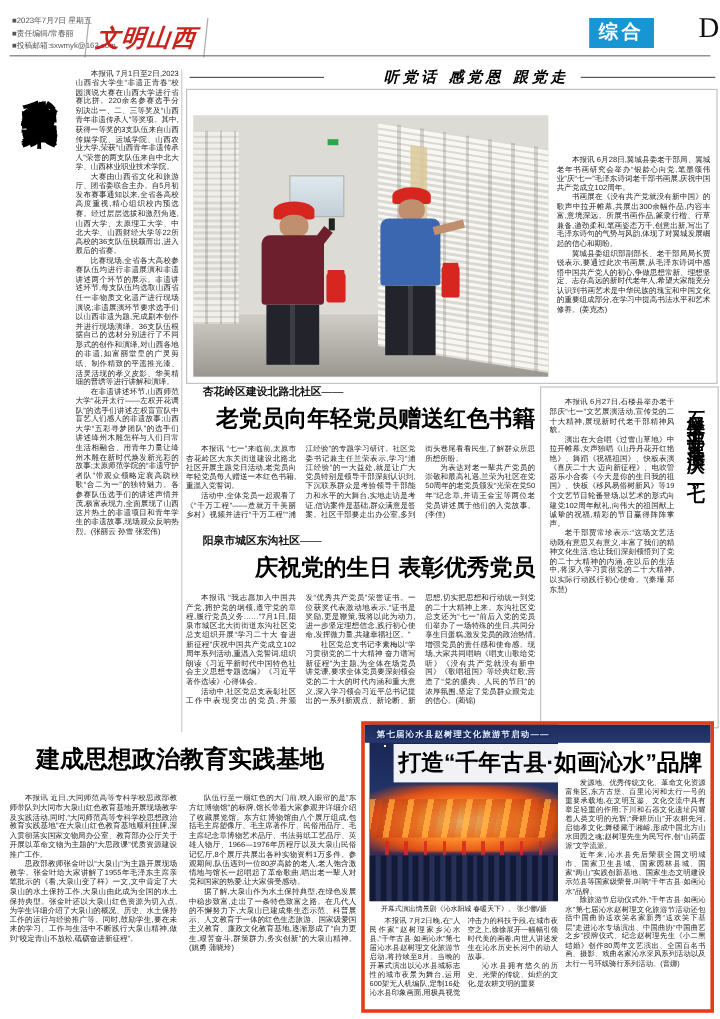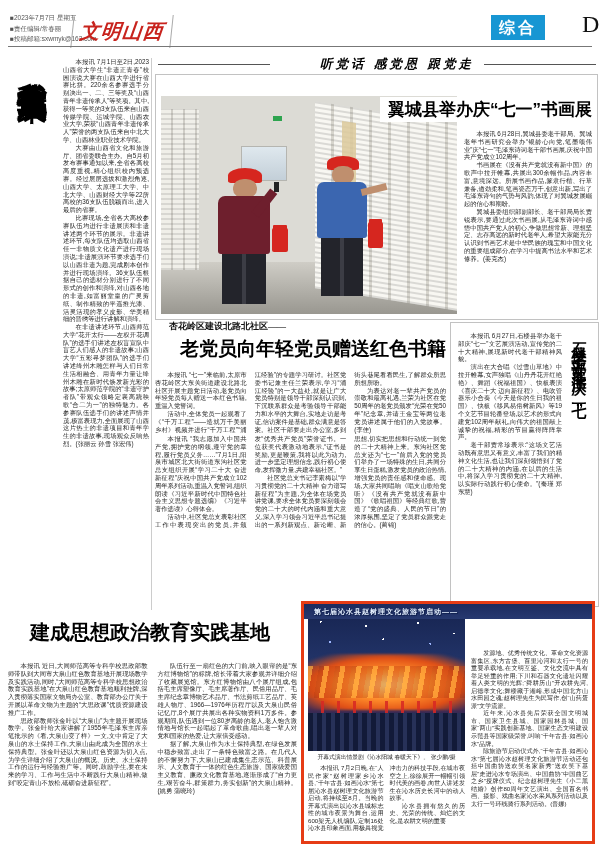--- a/index.html
+++ b/index.html
@@ -168,36 +168,37 @@
       </div>
       <div class="fig" style="left:152px;top:60px;width:62px;height:148px;">
         <div class="cap" style="left:14px;top:0;width:32px;height:14px;"></div>
         <div class="head" style="left:19px;top:10px;width:22px;height:18px;"></div>
         <div class="torso" style="left:4px;top:26px;width:50px;height:56px;background:#3b66b0;"></div>
         <div class="arm" style="left:48px;top:30px;width:26px;height:7px;background:#bf8f6e;transform:rotate(-14deg);"></div>
         <div class="legs" style="left:8px;top:82px;width:42px;height:58px;"></div>
         <div class="bag" style="right:-8px;top:66px;width:15px;height:26px;"></div>
       </div>
     </div>
-    <div class="yc-headline">翼城县举办庆“七一”书画展</div>
     <div class="yc-body body-txt">
         <p>本报讯 6月28日,翼城县委老干部局、翼城老年书画研究会举办“银龄心向党,笔墨颂伟业”庆“七一”毛泽东诗词老干部书画展,庆祝中国共产党成立102周年。</p>
         <p>书画展在《没有共产党就没有新中国》的歌声中拉开帷幕,共展出300余幅作品,内容丰富,意境深远。所展书画作品,篆隶行楷、行草兼备,遒劲柔和,笔画姿态万千,创意出新,写出了毛泽东诗句的气势与风韵,体现了对翼城发展崛起的信心和期盼。</p>
         <p>翼城县委组织部副部长、老干部局局长贾锐表示,要通过此次书画展,从毛泽东诗词中感悟中国共产党人的初心,争做思想常新、理想坚定、志存高远的新时代老年人,希望大家能充分认识到书画艺术是中华民族的瑰宝和中国文化的重要组成部分,在学习中提高书法水平和艺术修养。(姜克杰)</p>
       </div>
   </div>
 
   <div class="mid">
     <div class="kicker">杏花岭区建设北路北社区——</div>
     <div class="head-mid">老党员向年轻党员赠送红色书籍</div>
     <div class="cols3 body-txt">
         <p>本报讯 “七一”来临前,太原市杏花岭区大东关街道建设北路北社区开展主题党日活动,老党员向年轻党员每人赠送一本红色书籍,重温入党誓词。</p>
         <p>活动中,全体党员一起观看了《“千万工程”——造就万千美丽乡村》视频并进行“千万工程”“浦江经验”的专题学习研讨。社区党委书记兼主任兰荣表示,学习“浦江经验”的一大益处,就是让广大党员特别是领导干部深刻认识到,下沉联系群众是考验领导干部能力和水平的大舞台,实地走访是考证,信访案件是基础,群众满意是答案。社区干部要走出办公室,多到街头巷尾看看民生,了解群众所思所想所盼。</p>
         <p>为表达对老一辈共产党员的崇敬和最高礼遇,兰荣为社区在党50周年的老党员颁发“光荣在党50年”纪念章,并请王金宝等两位老党员讲述属于他们的入党故事。(李佳)</p>
       </div>
+    <div class="kicker kicker2">阳泉市城区东沟社区——</div>
+    <div class="head-mid">庆祝党的生日 表彰优秀党员</div>
     <div class="cols3b body-txt">
         <p>本报讯 “我志愿加入中国共产党,拥护党的纲领,遵守党的章程,履行党员义务……”7月1日,阳泉市城区北大街街道东沟社区党总支组织开展“学习二十大 奋进新征程”庆祝中国共产党成立102周年系列活动,重温入党誓词,组织朗读《习近平新时代中国特色社会主义思想专题选编》《习近平著作选读》心得体会。</p>
         <p>活动中,社区党总支表彰社区工作中表现突出的党员,并颁发“优秀共产党员”荣誉证书。一位获奖代表激动地表示,“证书是奖励,更是鞭策,我将以此为动力,进一步坚定理想信念,践行初心使命,发挥微力量,共建幸福社区。”</p>
         <p>社区党总支书记李素梅以“学习贯彻党的二十大精神 奋力谱写新征程”为主题,为全体在场党员讲党课,要求全体党员要深刻领会党的二十大的时代内涵和重大意义,深入学习领会习近平总书记提出的一系列新观点、新论断、新思想,切实把思想和行动统一到党的二十大精神上来。东沟社区党总支还为“七一”前后入党的党员们举办了一场特殊的生日,共同分享生日蛋糕,激发党员的政治热情,增强党员的责任感和使命感。现场,大家共同唱响《唱支山歌给党听》《没有共产党就没有新中国》《歌唱祖国》等经典红歌,营造了“党的盛典、人民的节日”的浓厚氛围,坚定了党员群众跟党走的信心。(蔺锦)</p>
       </div>
   </div>
 
   <div class="box-shilou">
     <div class="sl-body body-txt">
         <p>本报讯 6月27日,石楼县举办老干部庆“七一”文艺展演活动,宣传党的二十大精神,展现新时代老干部精神风貌。</p>
@@ -221,20 +222,21 @@
     <div class="photo2">
       <div class="p2-sky"></div>
       <div class="p2-drones"></div>
       <div class="p2-fire"></div>
       <div class="p2-fire2"></div>
       <div class="p2-flags"></div>
       <div class="p2-crowd"></div>
     </div>
     <div class="qs-banner"></div>
     <div class="qs-kicker">第七届沁水县赵树理文化旅游节启动——</div>
+    <div class="qs-headline">打造“千年古县·如画沁水”品牌</div>
     <div class="qs-caption">开幕式演出情景剧《沁水阳城 春暖天下》。 张少鹏/摄</div>
     <div class="qs-cols body-txt">
         <p>本报讯 7月2日晚,在“人民作家”赵树理家乡沁水县,“千年古县·如画沁水”第七届沁水县赵树理文化旅游节启动,将持续至8月。当晚的开幕式演出以沁水县城标志性的城市夜景为舞台,运用600架无人机编队,定制16处沁水县印象画面,用极具视觉冲击力的科技手段,在城市夜空之上,徐徐展开一幅幅引领时代美的画卷,向世人讲述发生在沁水历史长河中的动人故事。</p>
         <p>沁水县拥有悠久的历史、光荣的传统、灿烂的文化,是农耕文明的重要</p>
       </div>
     <div class="qs-right body-txt">
         <p>发源地、优秀传统文化、革命文化资源富集区,东方古堡、百里沁河和太行一号的重要承载地,在文明互鉴、文化交流中具有举足轻重的作用;下川和石器文化遗址闪耀着人类文明的光辉;“舜耕历山”开农耕先河,启德孝文化;舞楼藏于湘峪,形成中国北方山水田园之魂;赵树理先生为民写作,创“山药蛋派”文学流派。</p>
         <p>近年来,沁水县先后荣获全国文明城市、国家卫生县城、国家园林县城、国家“两山”实践创新基地、国家生态文明建设示范县等国家级荣誉,叫响“千年古县·如画沁水”品牌。</p>
         <p>除旅游节启动仪式外,“千年古县·如画沁水”第七届沁水赵树理文化旅游节活动还包括中国曲协送欢笑名家新秀“送欢笑下基层”走进沁水专场演出、中国曲协“中国曲艺之乡”授牌仪式、纪念赵树理先生《小二黑结婚》创作80周年文艺演出、全国百名书画、摄影、戏曲名家沁水采风系列活动以及太行一号环线骑行系列活动。(晋娜)</p>
       </div>

